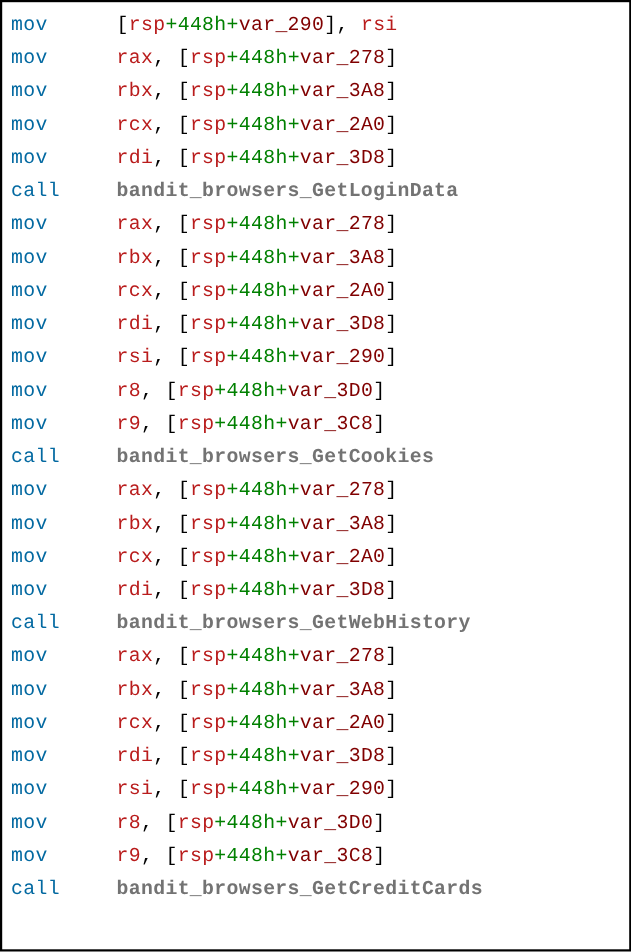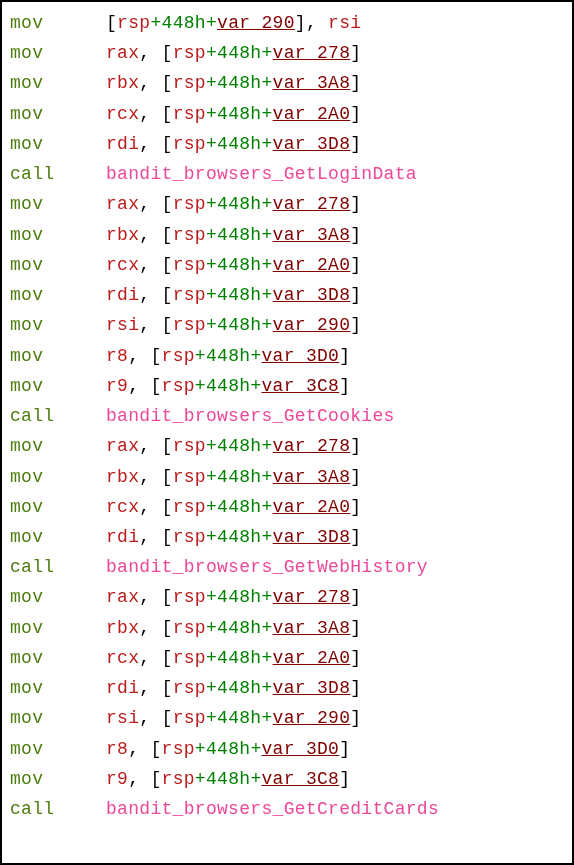--- a/index.html
+++ b/index.html
@@ -18,37 +18,37 @@
       line-height: 1.68;
       letter-spacing: 0.3px;
     }
     .code-container {
       white-space: pre;
     }
     .line {
       display: block;
     }
     .mnemonic {
-      color: #4d7c0f;
+      color: #0369a1;
       display: inline-block;
       width: 96px;
       vertical-align: top;
     }
     .reg {
       color: #b91c1c;
     }
     .func {
-      color: #ec4899;
+      color: #737373;
+      font-weight: bold;
     }
     .num {
       color: #008000;
     }
     .var {
       color: #800000;
-      text-decoration: underline;
     }
     .punct {
       color: #000000;
     }
   </style>
 </head>
 <body>
 
 <div class="code-container" id="listing"><span class="line"><span class="mnemonic">mov</span><span class="punct">[</span><span class="reg">rsp</span><span class="num">+</span><span class="num">448h</span><span class="num">+</span><span class="var">var_290</span><span class="punct">]</span><span class="punct">, </span><span class="reg">rsi</span></span><span class="line"><span class="mnemonic">mov</span><span class="reg">rax</span><span class="punct">, </span><span class="punct">[</span><span class="reg">rsp</span><span class="num">+</span><span class="num">448h</span><span class="num">+</span><span class="var">var_278</span><span class="punct">]</span></span><span class="line"><span class="mnemonic">mov</span><span class="reg">rbx</span><span class="punct">, </span><span class="punct">[</span><span class="reg">rsp</span><span class="num">+</span><span class="num">448h</span><span class="num">+</span><span class="var">var_3A8</span><span class="punct">]</span></span><span class="line"><span class="mnemonic">mov</span><span class="reg">rcx</span><span class="punct">, </span><span class="punct">[</span><span class="reg">rsp</span><span class="num">+</span><span class="num">448h</span><span class="num">+</span><span class="var">var_2A0</span><span class="punct">]</span></span><span class="line"><span class="mnemonic">mov</span><span class="reg">rdi</span><span class="punct">, </span><span class="punct">[</span><span class="reg">rsp</span><span class="num">+</span><span class="num">448h</span><span class="num">+</span><span class="var">var_3D8</span><span class="punct">]</span></span><span class="line"><span class="mnemonic">call</span><span class="func">bandit_browsers_GetLoginData</span></span><span class="line"><span class="mnemonic">mov</span><span class="reg">rax</span><span class="punct">, </span><span class="punct">[</span><span class="reg">rsp</span><span class="num">+</span><span class="num">448h</span><span class="num">+</span><span class="var">var_278</span><span class="punct">]</span></span><span class="line"><span class="mnemonic">mov</span><span class="reg">rbx</span><span class="punct">, </span><span class="punct">[</span><span class="reg">rsp</span><span class="num">+</span><span class="num">448h</span><span class="num">+</span><span class="var">var_3A8</span><span class="punct">]</span></span><span class="line"><span class="mnemonic">mov</span><span class="reg">rcx</span><span class="punct">, </span><span class="punct">[</span><span class="reg">rsp</span><span class="num">+</span><span class="num">448h</span><span class="num">+</span><span class="var">var_2A0</span><span class="punct">]</span></span><span class="line"><span class="mnemonic">mov</span><span class="reg">rdi</span><span class="punct">, </span><span class="punct">[</span><span class="reg">rsp</span><span class="num">+</span><span class="num">448h</span><span class="num">+</span><span class="var">var_3D8</span><span class="punct">]</span></span><span class="line"><span class="mnemonic">mov</span><span class="reg">rsi</span><span class="punct">, </span><span class="punct">[</span><span class="reg">rsp</span><span class="num">+</span><span class="num">448h</span><span class="num">+</span><span class="var">var_290</span><span class="punct">]</span></span><span class="line"><span class="mnemonic">mov</span><span class="reg">r8</span><span class="punct">, </span><span class="punct">[</span><span class="reg">rsp</span><span class="num">+</span><span class="num">448h</span><span class="num">+</span><span class="var">var_3D0</span><span class="punct">]</span></span><span class="line"><span class="mnemonic">mov</span><span class="reg">r9</span><span class="punct">, </span><span class="punct">[</span><span class="reg">rsp</span><span class="num">+</span><span class="num">448h</span><span class="num">+</span><span class="var">var_3C8</span><span class="punct">]</span></span><span class="line"><span class="mnemonic">call</span><span class="func">bandit_browsers_GetCookies</span></span><span class="line"><span class="mnemonic">mov</span><span class="reg">rax</span><span class="punct">, </span><span class="punct">[</span><span class="reg">rsp</span><span class="num">+</span><span class="num">448h</span><span class="num">+</span><span class="var">var_278</span><span class="punct">]</span></span><span class="line"><span class="mnemonic">mov</span><span class="reg">rbx</span><span class="punct">, </span><span class="punct">[</span><span class="reg">rsp</span><span class="num">+</span><span class="num">448h</span><span class="num">+</span><span class="var">var_3A8</span><span class="punct">]</span></span><span class="line"><span class="mnemonic">mov</span><span class="reg">rcx</span><span class="punct">, </span><span class="punct">[</span><span class="reg">rsp</span><span class="num">+</span><span class="num">448h</span><span class="num">+</span><span class="var">var_2A0</span><span class="punct">]</span></span><span class="line"><span class="mnemonic">mov</span><span class="reg">rdi</span><span class="punct">, </span><span class="punct">[</span><span class="reg">rsp</span><span class="num">+</span><span class="num">448h</span><span class="num">+</span><span class="var">var_3D8</span><span class="punct">]</span></span><span class="line"><span class="mnemonic">call</span><span class="func">bandit_browsers_GetWebHistory</span></span><span class="line"><span class="mnemonic">mov</span><span class="reg">rax</span><span class="punct">, </span><span class="punct">[</span><span class="reg">rsp</span><span class="num">+</span><span class="num">448h</span><span class="num">+</span><span class="var">var_278</span><span class="punct">]</span></span><span class="line"><span class="mnemonic">mov</span><span class="reg">rbx</span><span class="punct">, </span><span class="punct">[</span><span class="reg">rsp</span><span class="num">+</span><span class="num">448h</span><span class="num">+</span><span class="var">var_3A8</span><span class="punct">]</span></span><span class="line"><span class="mnemonic">mov</span><span class="reg">rcx</span><span class="punct">, </span><span class="punct">[</span><span class="reg">rsp</span><span class="num">+</span><span class="num">448h</span><span class="num">+</span><span class="var">var_2A0</span><span class="punct">]</span></span><span class="line"><span class="mnemonic">mov</span><span class="reg">rdi</span><span class="punct">, </span><span class="punct">[</span><span class="reg">rsp</span><span class="num">+</span><span class="num">448h</span><span class="num">+</span><span class="var">var_3D8</span><span class="punct">]</span></span><span class="line"><span class="mnemonic">mov</span><span class="reg">rsi</span><span class="punct">, </span><span class="punct">[</span><span class="reg">rsp</span><span class="num">+</span><span class="num">448h</span><span class="num">+</span><span class="var">var_290</span><span class="punct">]</span></span><span class="line"><span class="mnemonic">mov</span><span class="reg">r8</span><span class="punct">, </span><span class="punct">[</span><span class="reg">rsp</span><span class="num">+</span><span class="num">448h</span><span class="num">+</span><span class="var">var_3D0</span><span class="punct">]</span></span><span class="line"><span class="mnemonic">mov</span><span class="reg">r9</span><span class="punct">, </span><span class="punct">[</span><span class="reg">rsp</span><span class="num">+</span><span class="num">448h</span><span class="num">+</span><span class="var">var_3C8</span><span class="punct">]</span></span><span class="line"><span class="mnemonic">call</span><span class="func">bandit_browsers_GetCreditCards</span></span></div>
 

